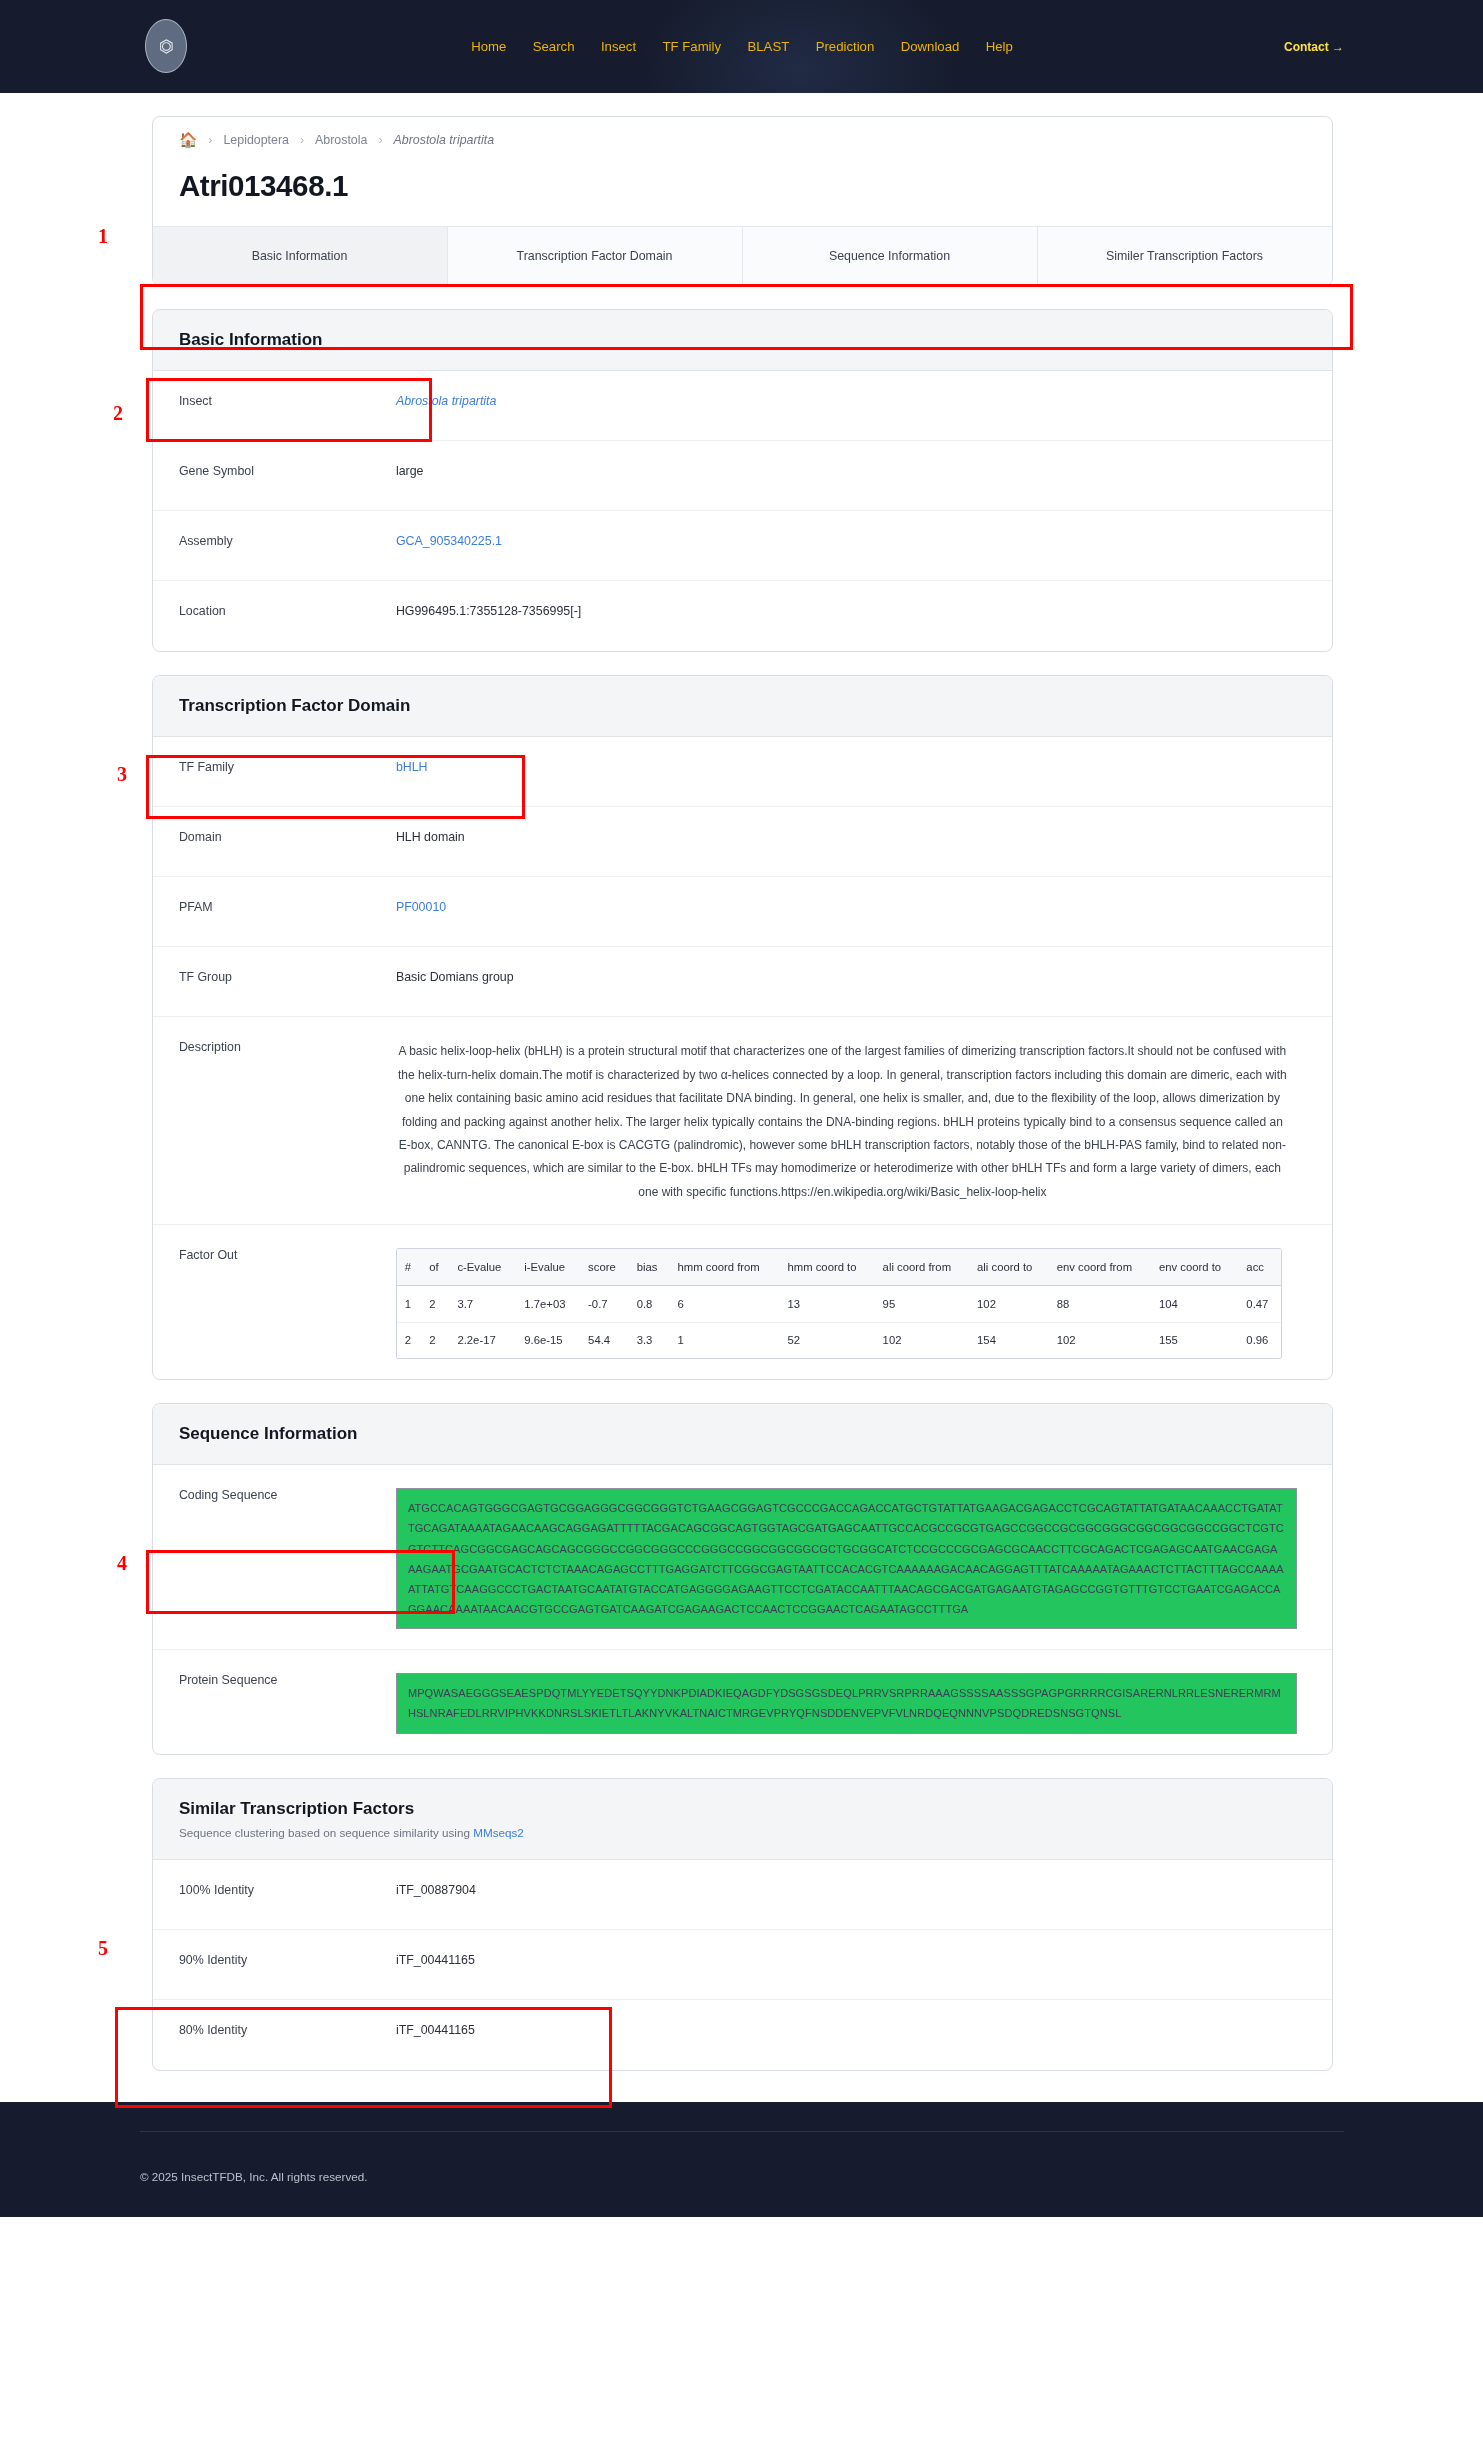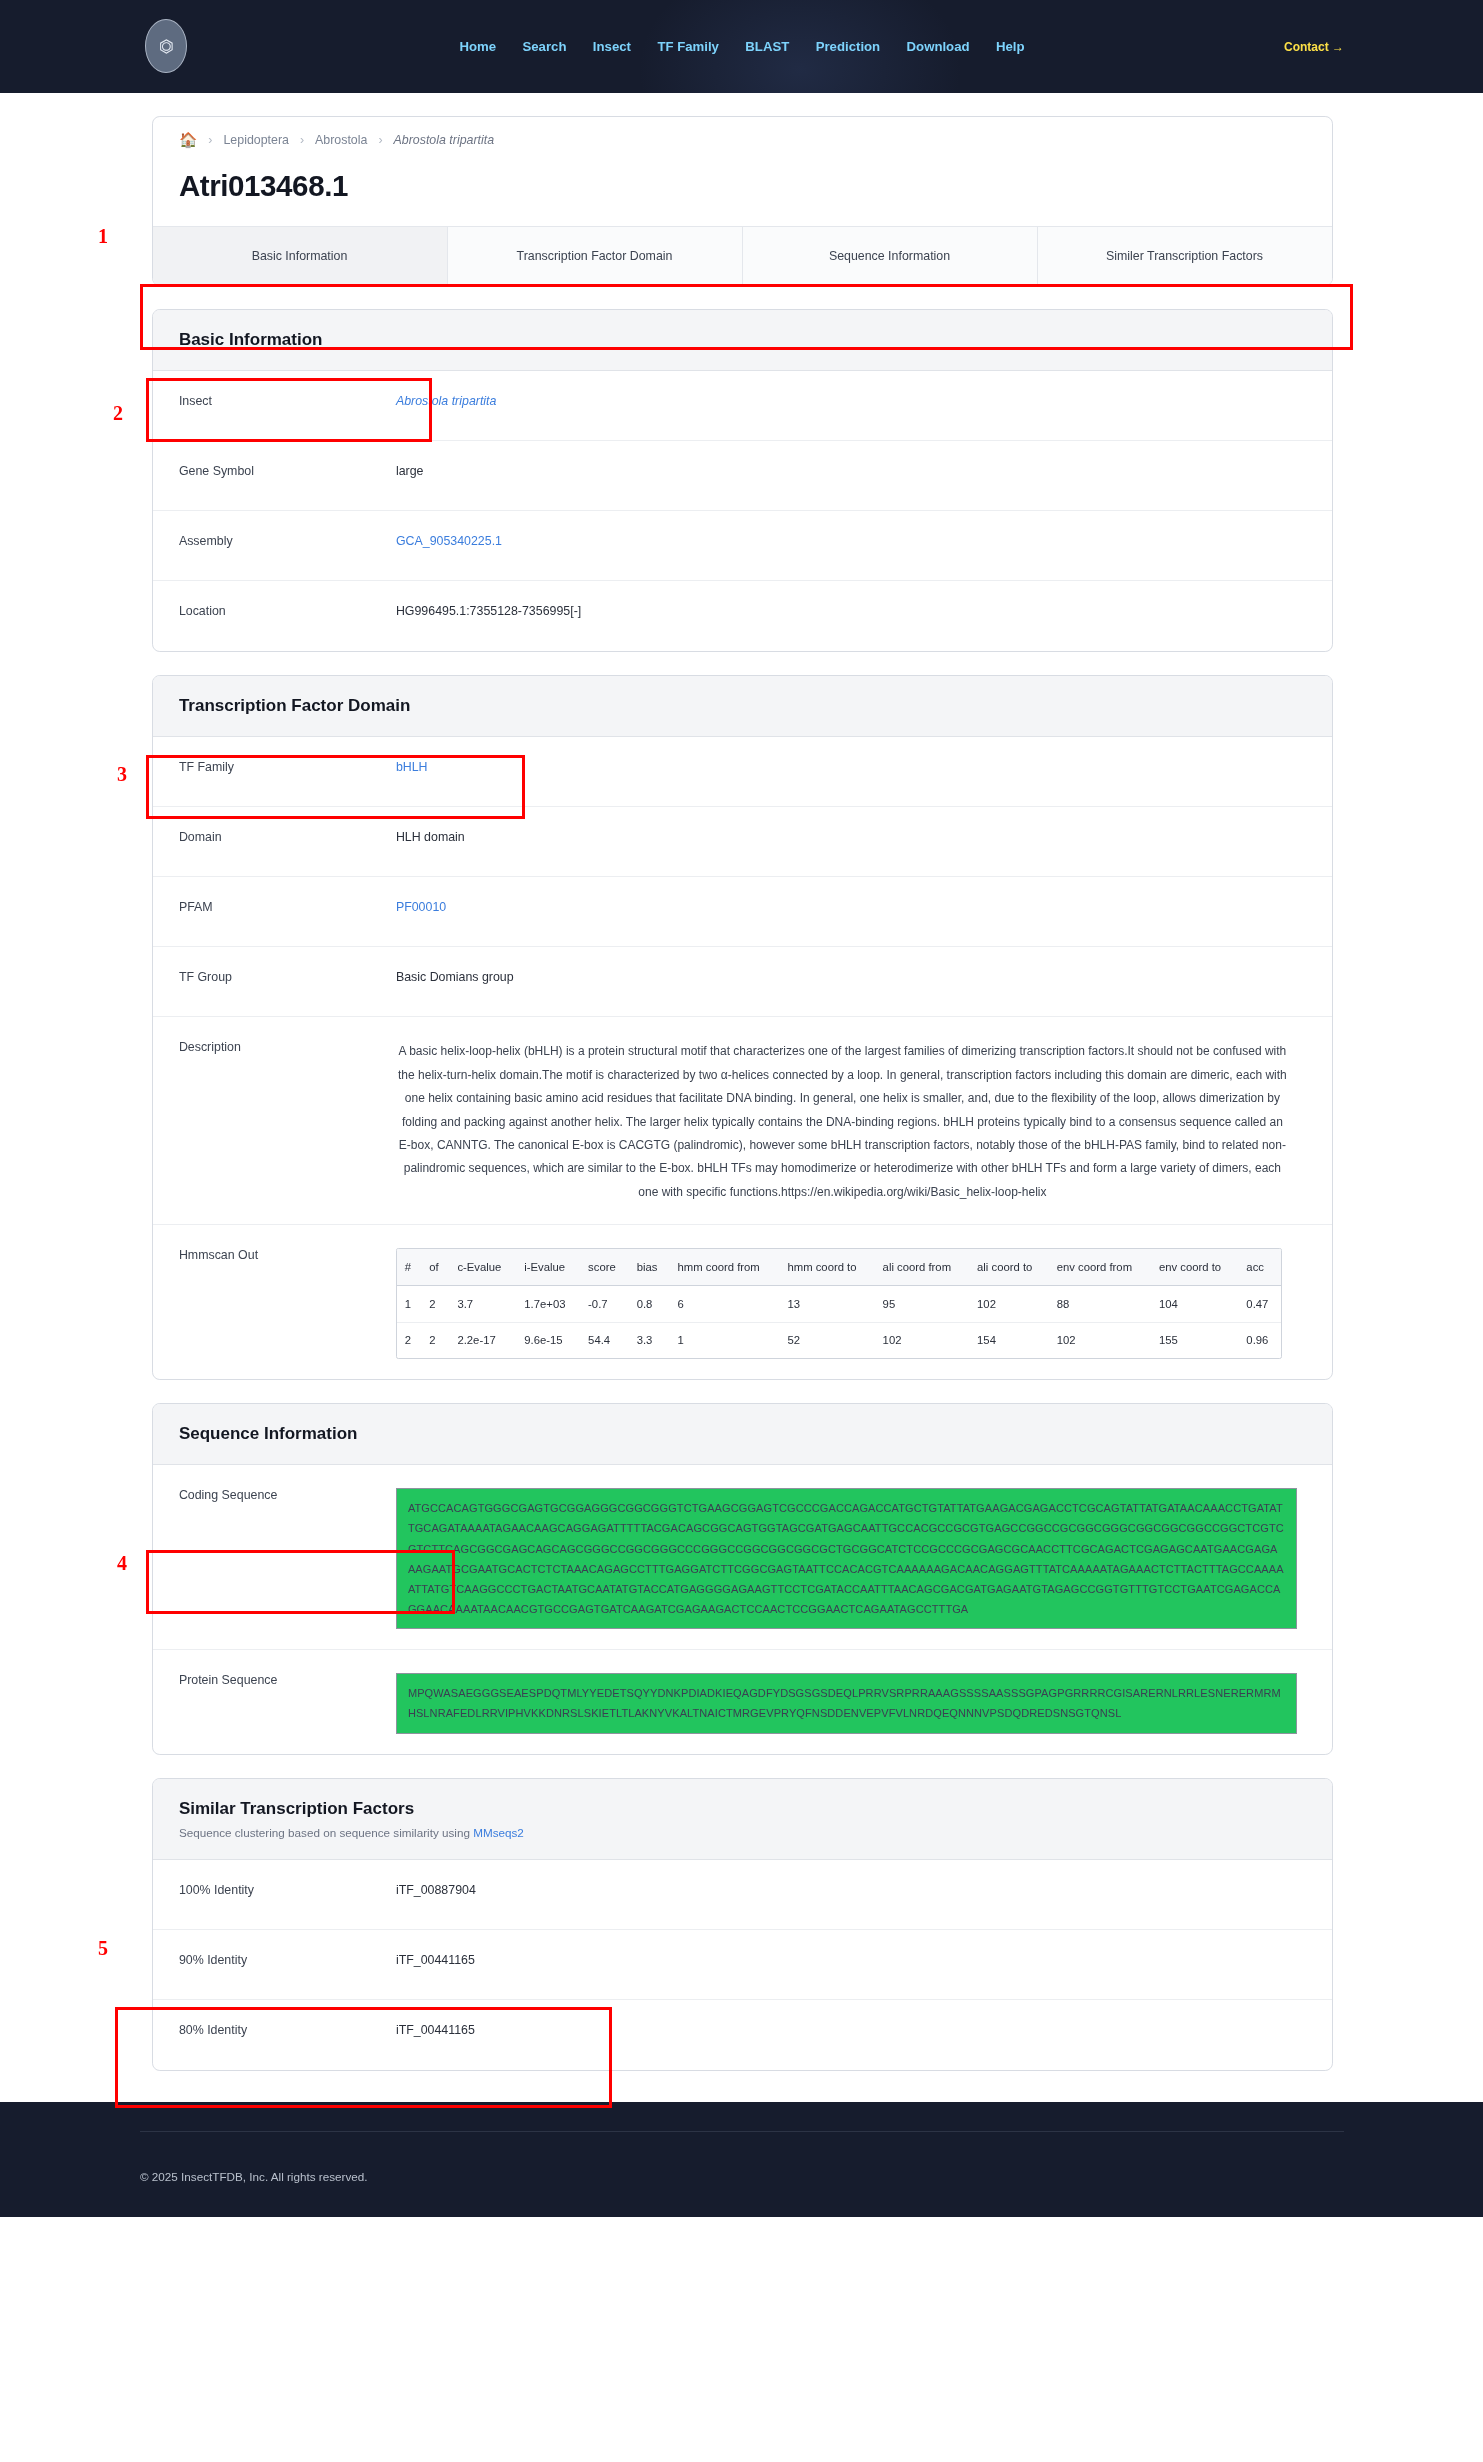--- a/index.html
+++ b/index.html
@@ -46,23 +46,23 @@
     font-family: "DejaVu Sans", sans-serif;
     letter-spacing: -1.6px;
   }
   .nav-links {
     position: absolute;
     left: 0; right: 0;
     display: flex; justify-content: center; align-items: center;
     gap: 26.4px;
   }
   .nav-link {
-    color: #7dd3fc;
+    color: #eab308;
     font-size: 13.2px;
-    font-weight: bold;
+    font-weight: normal;
     text-decoration: none;
     white-space: nowrap;
     cursor: pointer;
   }
   .nav-contact {
     position: absolute;
     right: 140px;
     color: #fde047;
     font-size: 12px;
     font-weight: bold;
@@ -359,21 +359,21 @@
       </div>
       <div class="field-row">
         <div class="field-label">TF Group</div>
         <div class="field-value">Basic Domians group</div>
       </div>
       <div class="field-row">
         <div class="field-label">Description</div>
         <div class="field-value desc-text">A basic helix-loop-helix (bHLH) is a protein structural motif that characterizes one of the largest families of dimerizing transcription factors.It should not be confused with the helix-turn-helix domain.The motif is characterized by two α-helices connected by a loop. In general, transcription factors including this domain are dimeric, each with one helix containing basic amino acid residues that facilitate DNA binding. In general, one helix is smaller, and, due to the flexibility of the loop, allows dimerization by folding and packing against another helix. The larger helix typically contains the DNA-binding regions. bHLH proteins typically bind to a consensus sequence called an E-box, CANNTG. The canonical E-box is CACGTG (palindromic), however some bHLH transcription factors, notably those of the bHLH-PAS family, bind to related non-palindromic sequences, which are similar to the E-box. bHLH TFs may homodimerize or heterodimerize with other bHLH TFs and form a large variety of dimers, each one with specific functions.https://en.wikipedia.org/wiki/Basic_helix-loop-helix</div>
       </div>
       <div class="field-row">
-        <div class="field-label">Hmmscan Out</div>
+        <div class="field-label">Factor Out</div>
         <div class="field-value">
           <div class="hmm-table-wrap">
             <table class="hmm">
               <thead>
                 <tr>
                   <th>#</th>
                   <th>of</th>
                   <th>c-Evalue</th>
                   <th>i-Evalue</th>
                   <th>score</th>

